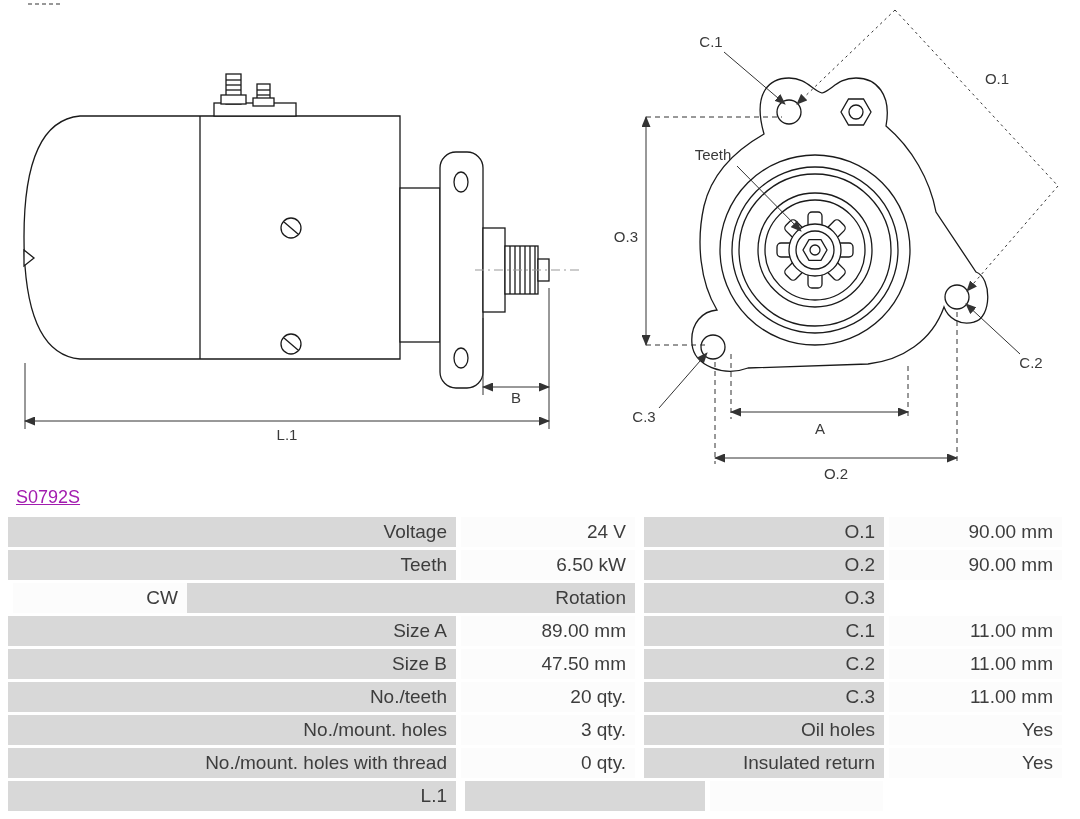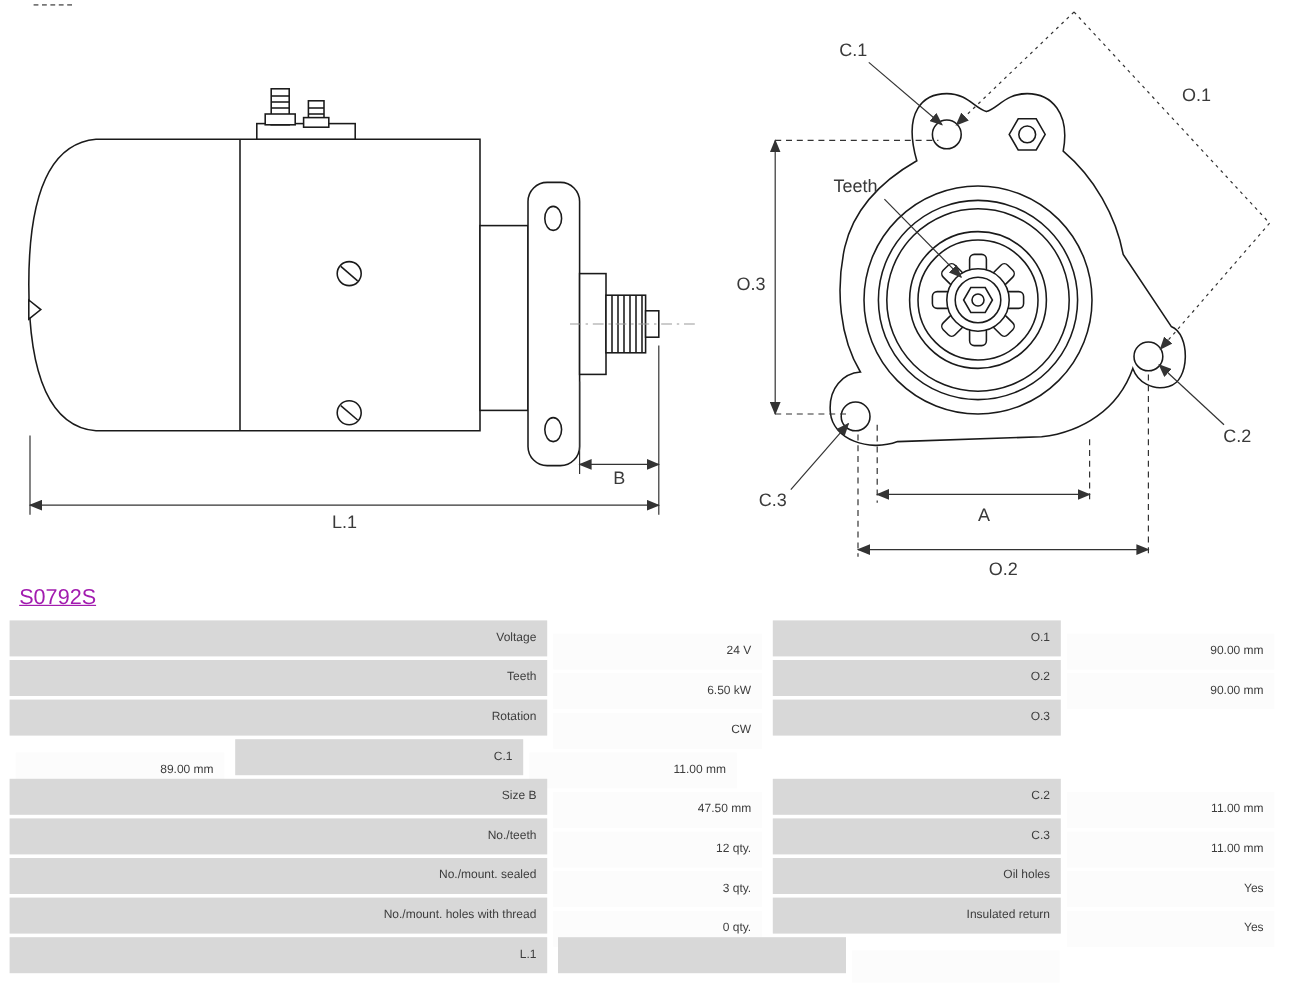--- a/index.html
+++ b/index.html
@@ -19,26 +19,26 @@
   .part-number {
     margin: 5px 0 9px 16px;
     font-size: 18px;
     color: #a21caf;
     text-decoration: underline;
   }
   .spec-table { width: 1054px; margin-left: 8px; }
   .spec-row { display: flex; height: 30px; margin-bottom: 3px; }
   .cell {
     height: 30px; line-height: 30px;
-    font-size: 10px; color: #3d3d3d;
+    font-size: 19px; color: #3d3d3d;
     text-align: right; padding-right: 9px;
     overflow: hidden; white-space: nowrap;
   }
   .cell.label { background: #d8d8d8; }
-  .cell.value { background: #fcfcfc; margin-top: 11px; }
+  .cell.value { background: #fcfcfc; }
   .w-ll { width: 448px; }
   .w-lv { width: 174px; margin-left: 5px; }
   .w-rl { width: 240px; margin-left: 9px; }
   .w-rv { width: 173px; margin-left: 5px; }
 </style>
 </head>
 <body>
 
 <div class="page">
 
@@ -198,47 +198,48 @@
     </div>
 
     <div class="spec-row">
       <div class="cell label w-ll">Teeth</div>
       <div class="cell value w-lv">6.50 kW</div>
       <div class="cell label w-rl">O.2</div>
       <div class="cell value w-rv">90.00 mm</div>
     </div>
 
     <div class="spec-row">
+      <div class="cell value w-lv">CW</div>
       <div class="cell label w-ll">Rotation</div>
-      <div class="cell value w-lv">CW</div>
       <div class="cell label w-rl">O.3</div>
     </div>
 
     <div class="spec-row">
+      <div class="cell label w-ll">Size A</div>
       <div class="cell value w-lv">89.00 mm</div>
       <div class="cell label w-rl">C.1</div>
       <div class="cell value w-rv">11.00 mm</div>
     </div>
 
     <div class="spec-row">
       <div class="cell label w-ll">Size B</div>
       <div class="cell value w-lv">47.50 mm</div>
       <div class="cell label w-rl">C.2</div>
       <div class="cell value w-rv">11.00 mm</div>
     </div>
 
     <div class="spec-row">
       <div class="cell label w-ll">No./teeth</div>
-      <div class="cell value w-lv">12 qty.</div>
+      <div class="cell value w-lv">20 qty.</div>
       <div class="cell label w-rl">C.3</div>
       <div class="cell value w-rv">11.00 mm</div>
     </div>
 
     <div class="spec-row">
-      <div class="cell label w-ll">No./mount. sealed</div>
+      <div class="cell label w-ll">No./mount. holes</div>
       <div class="cell value w-lv">3 qty.</div>
       <div class="cell label w-rl">Oil holes</div>
       <div class="cell value w-rv">Yes</div>
     </div>
 
     <div class="spec-row">
       <div class="cell label w-ll">No./mount. holes with thread</div>
       <div class="cell value w-lv">0 qty.</div>
       <div class="cell label w-rl">Insulated return</div>
       <div class="cell value w-rv">Yes</div>

